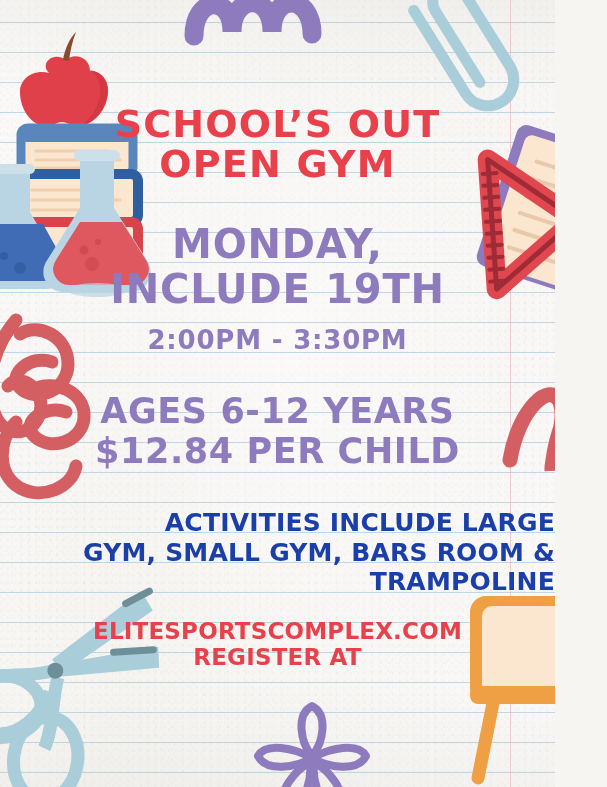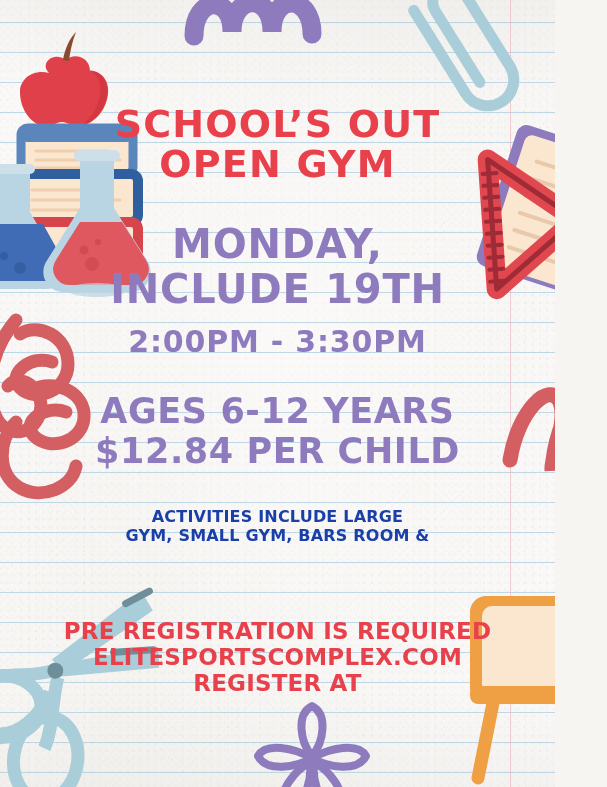--- a/index.html
+++ b/index.html
@@ -74,34 +74,35 @@
     line-height:1.06;
   }
   .date{
     color:#8e7bbe;
     font-size:40px;
     line-height:1.12;
     letter-spacing:.8px;
   }
   .time{
     color:#8e7bbe;
-    font-size:30px;
+    font-size:26px;
     letter-spacing:.8px;
   }
   .ages{
     color:#8e7bbe;
     font-size:35px;
     line-height:1.14;
     letter-spacing:.6px;
   }
   .activities{
     color:#1b3fa8;
-    font-size:16px;
+    font-size:25px;
     line-height:1.18;
     letter-spacing:.2px;
+    text-align:right;
   }
   .register{
     color:#e8414b;
     font-size:23px;
     line-height:1.14;
     letter-spacing:.2px;
   }
 
   .blk-title{ position:absolute; top:104px; left:0; right:0; }
   .blk-date{ position:absolute; top:222px; left:0; right:0; }
@@ -354,22 +355,22 @@
     </div>
 
     <div class="blk-ages">
       <div class="line ages">AGES 6-12 YEARS</div>
       <div class="line ages">$12.84 PER CHILD</div>
     </div>
 
     <div class="blk-activities">
       <div class="line activities">ACTIVITIES INCLUDE LARGE</div>
       <div class="line activities">GYM, SMALL GYM, BARS ROOM &amp;</div>
+      <div class="line activities">TRAMPOLINE</div>
     </div>
 
     <div class="blk-register">
-      <div class="line register">PRE REGISTRATION IS REQUIRED</div>
       <div class="line register">ELITESPORTSCOMPLEX.COM</div>
       <div class="line register">REGISTER AT</div>
     </div>
 
   </div>
 </div>
 
 </body></html>

